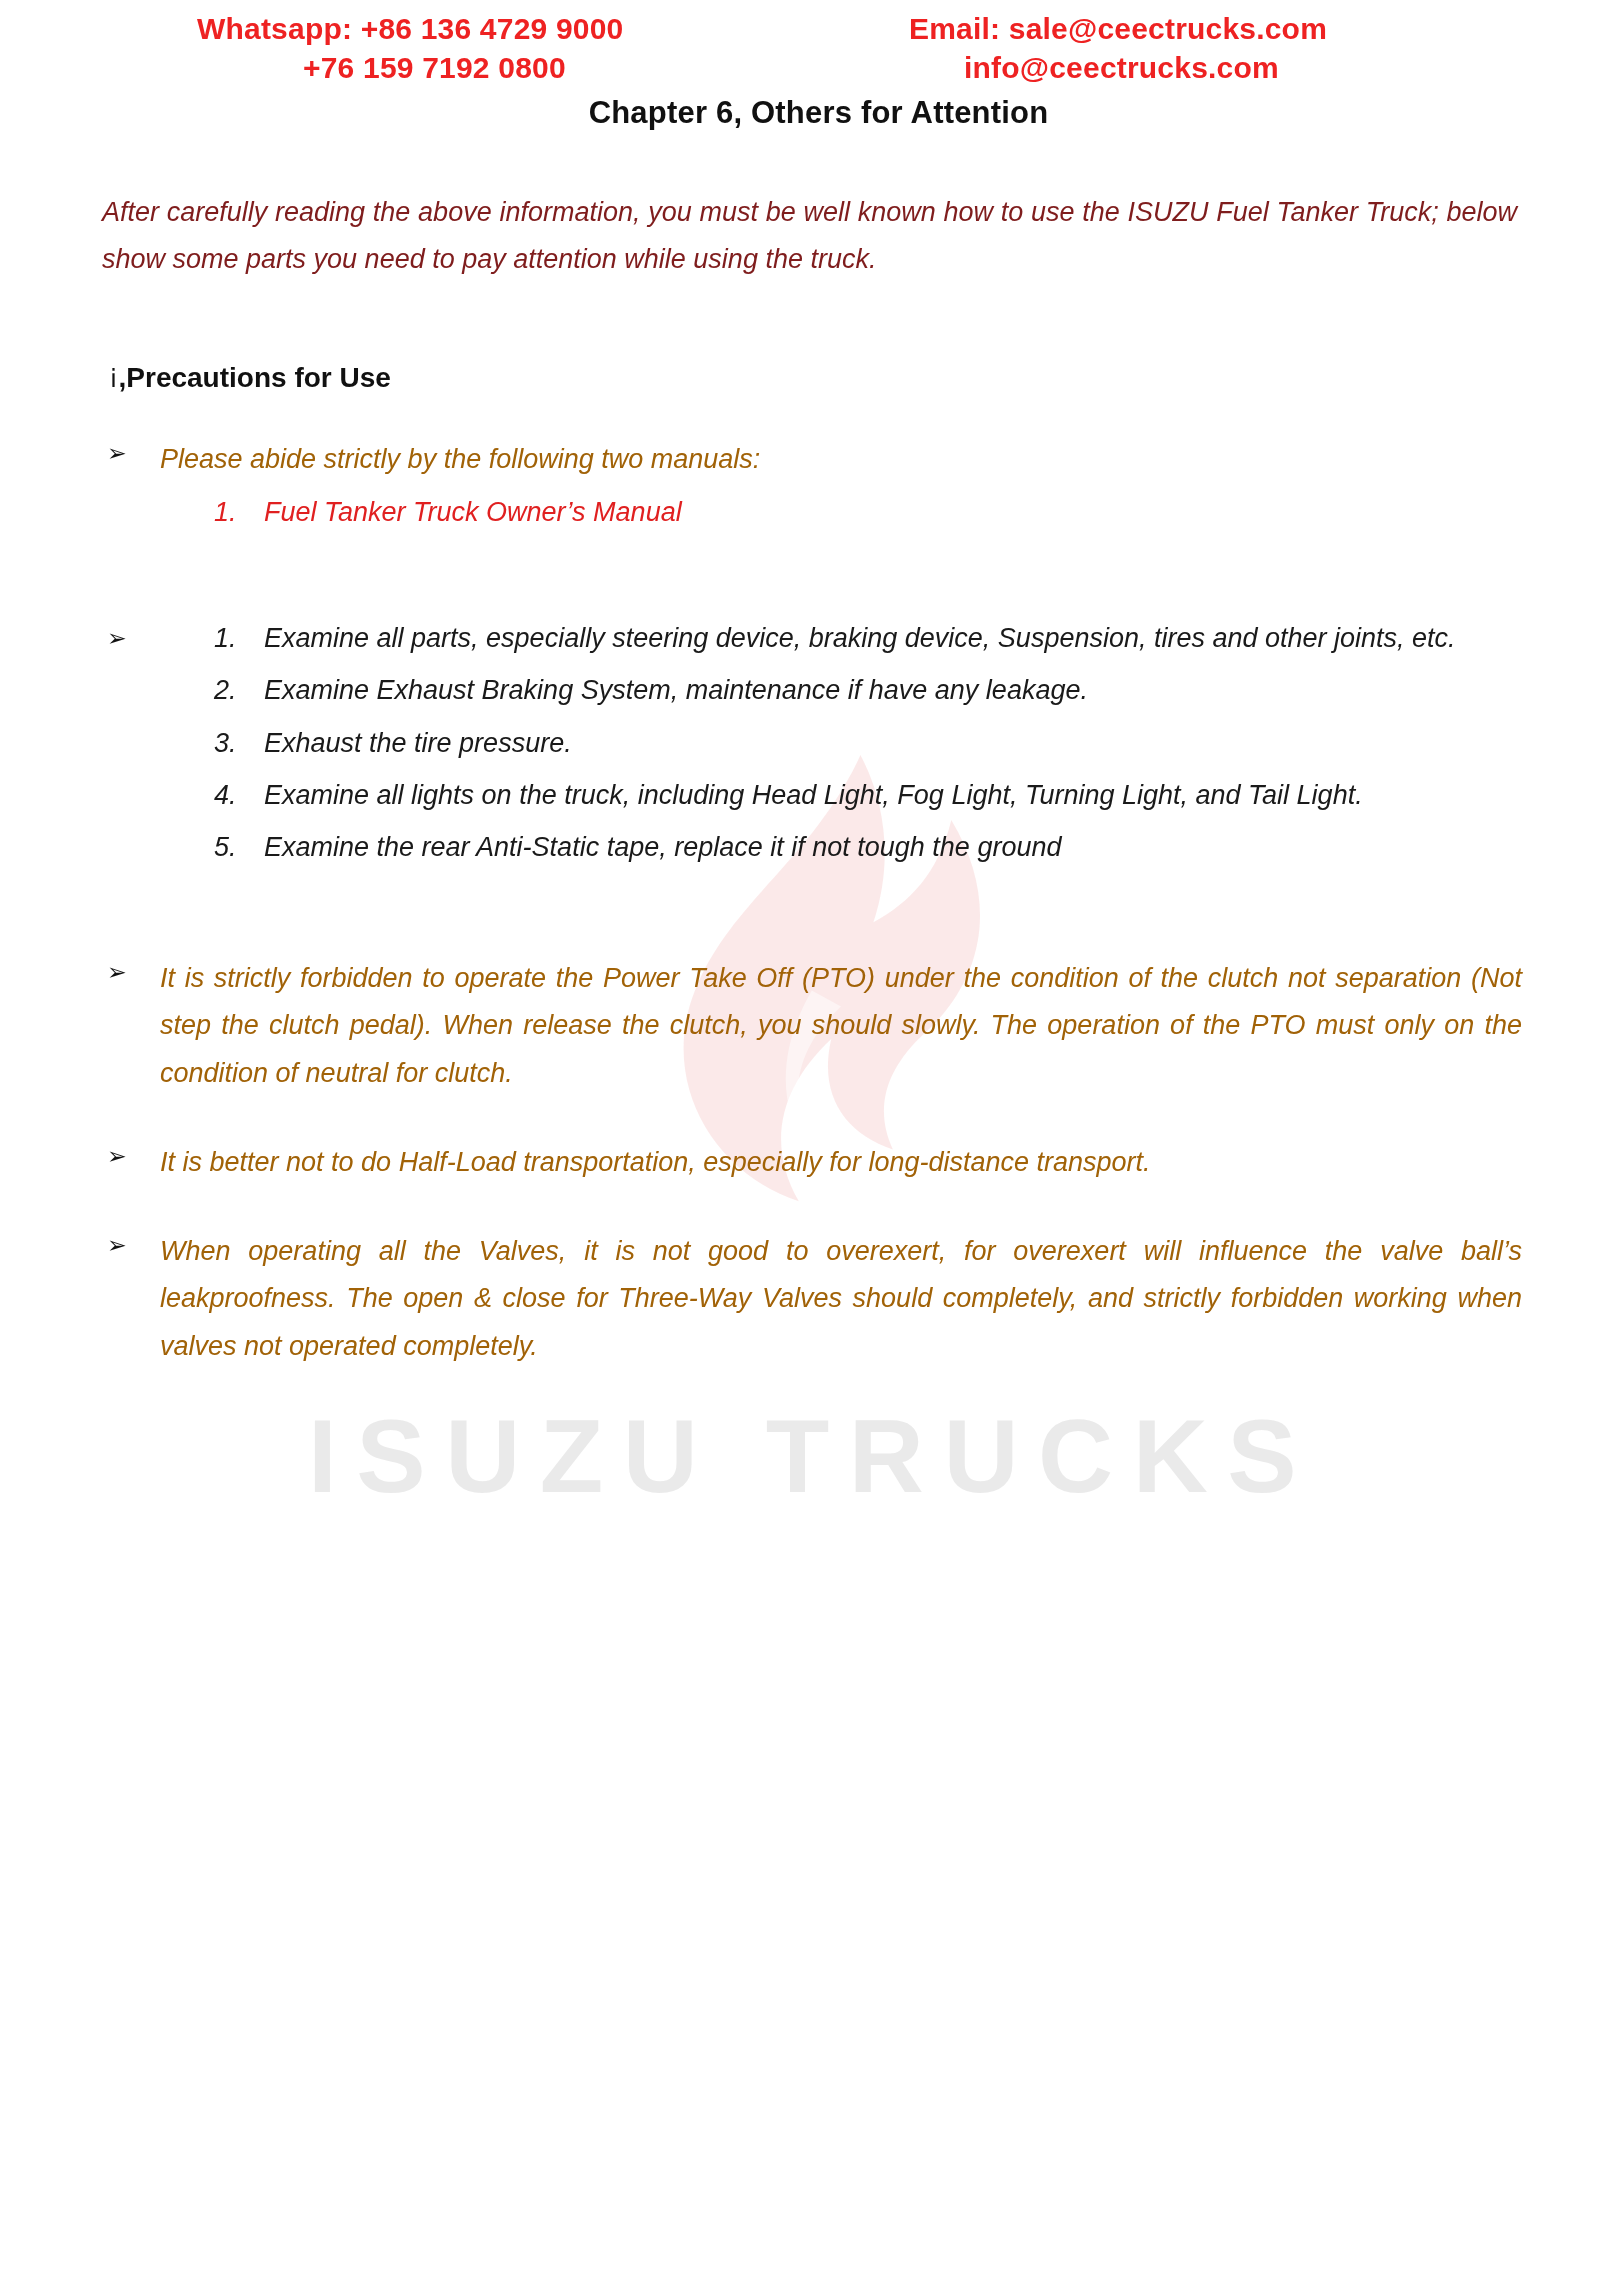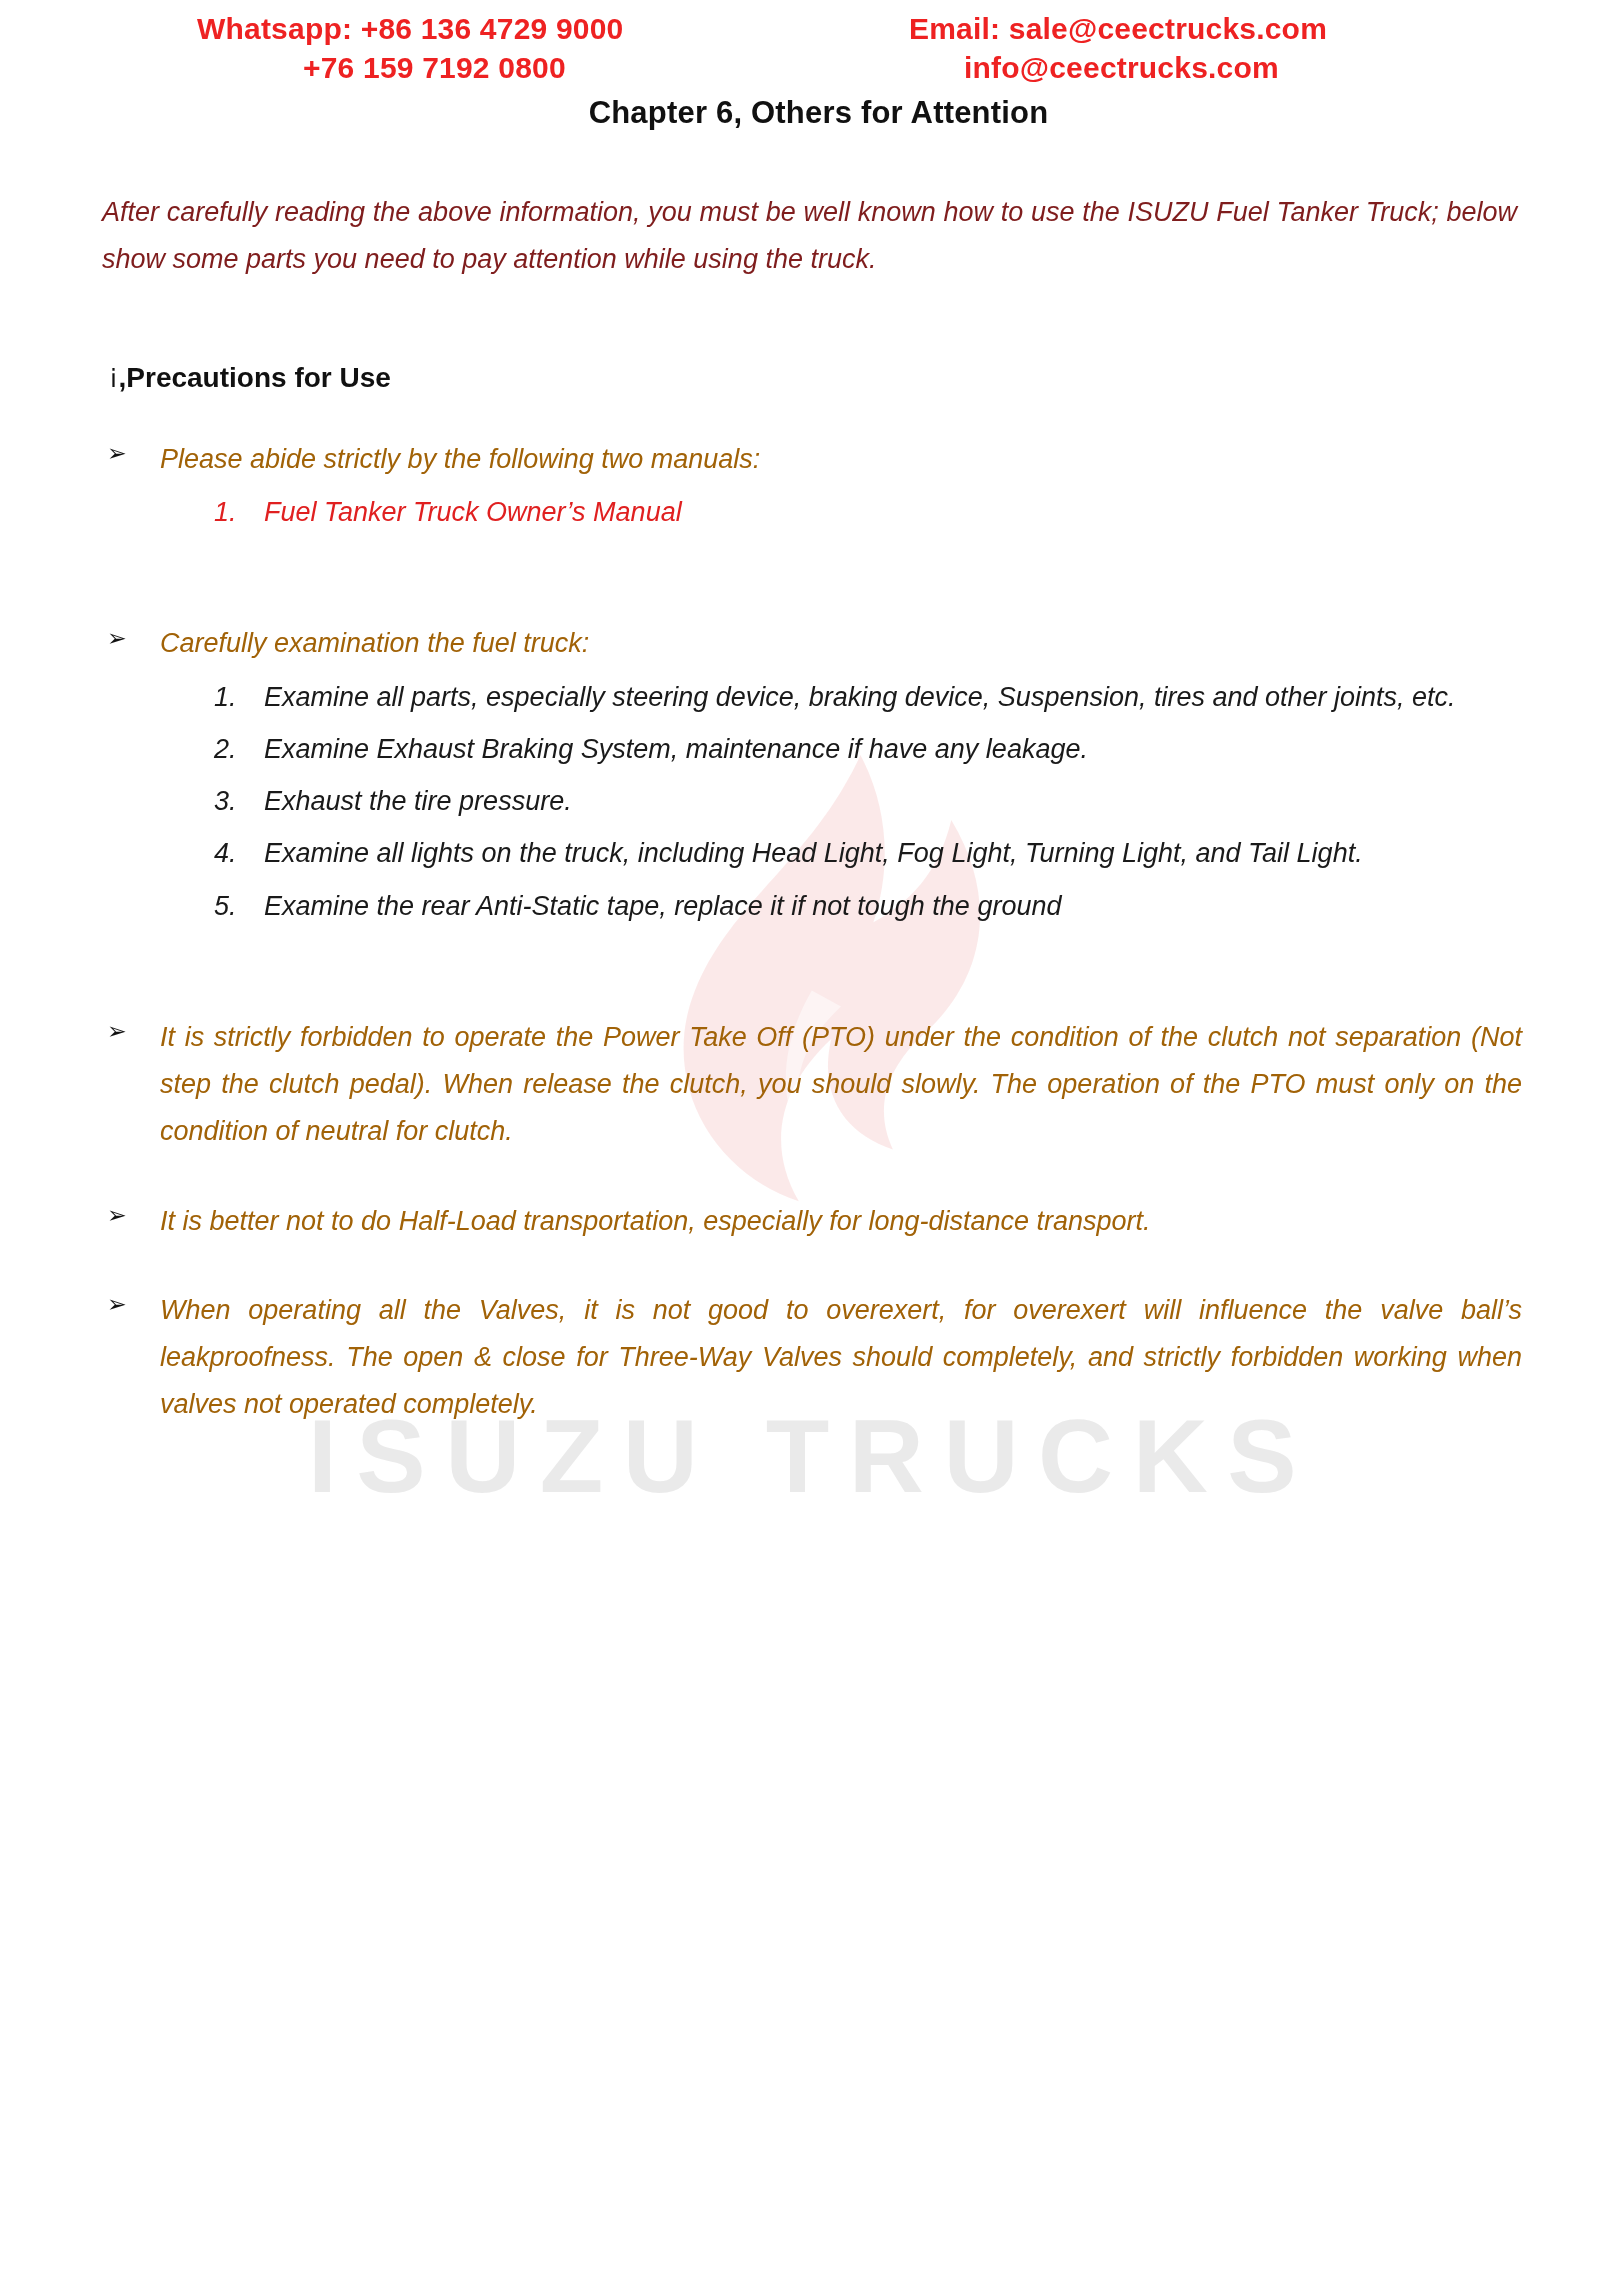--- a/index.html
+++ b/index.html
@@ -233,21 +233,20 @@
           <span class="num">1.</span>
           <span>Fuel Tanker Truck Owner’s Manual</span>
         </div>
       </div>
     </div>
 
     <div class="spacer-sm"></div>
 
     <div class="bullet-block">
       <span class="arrow">➢</span>
-      <div class="bullet-text nowrapjust">Carefully examination the fuel truck:</div>
       <div class="numbered">
         <div class="num-item">
           <span class="num">1.</span>
           <span>Examine all parts, especially steering device, braking device, Suspension, tires and other joints, etc.</span>
         </div>
         <div class="num-item">
           <span class="num">2.</span>
           <span>Examine Exhaust Braking System, maintenance if have any leakage.</span>
         </div>
         <div class="num-item">

